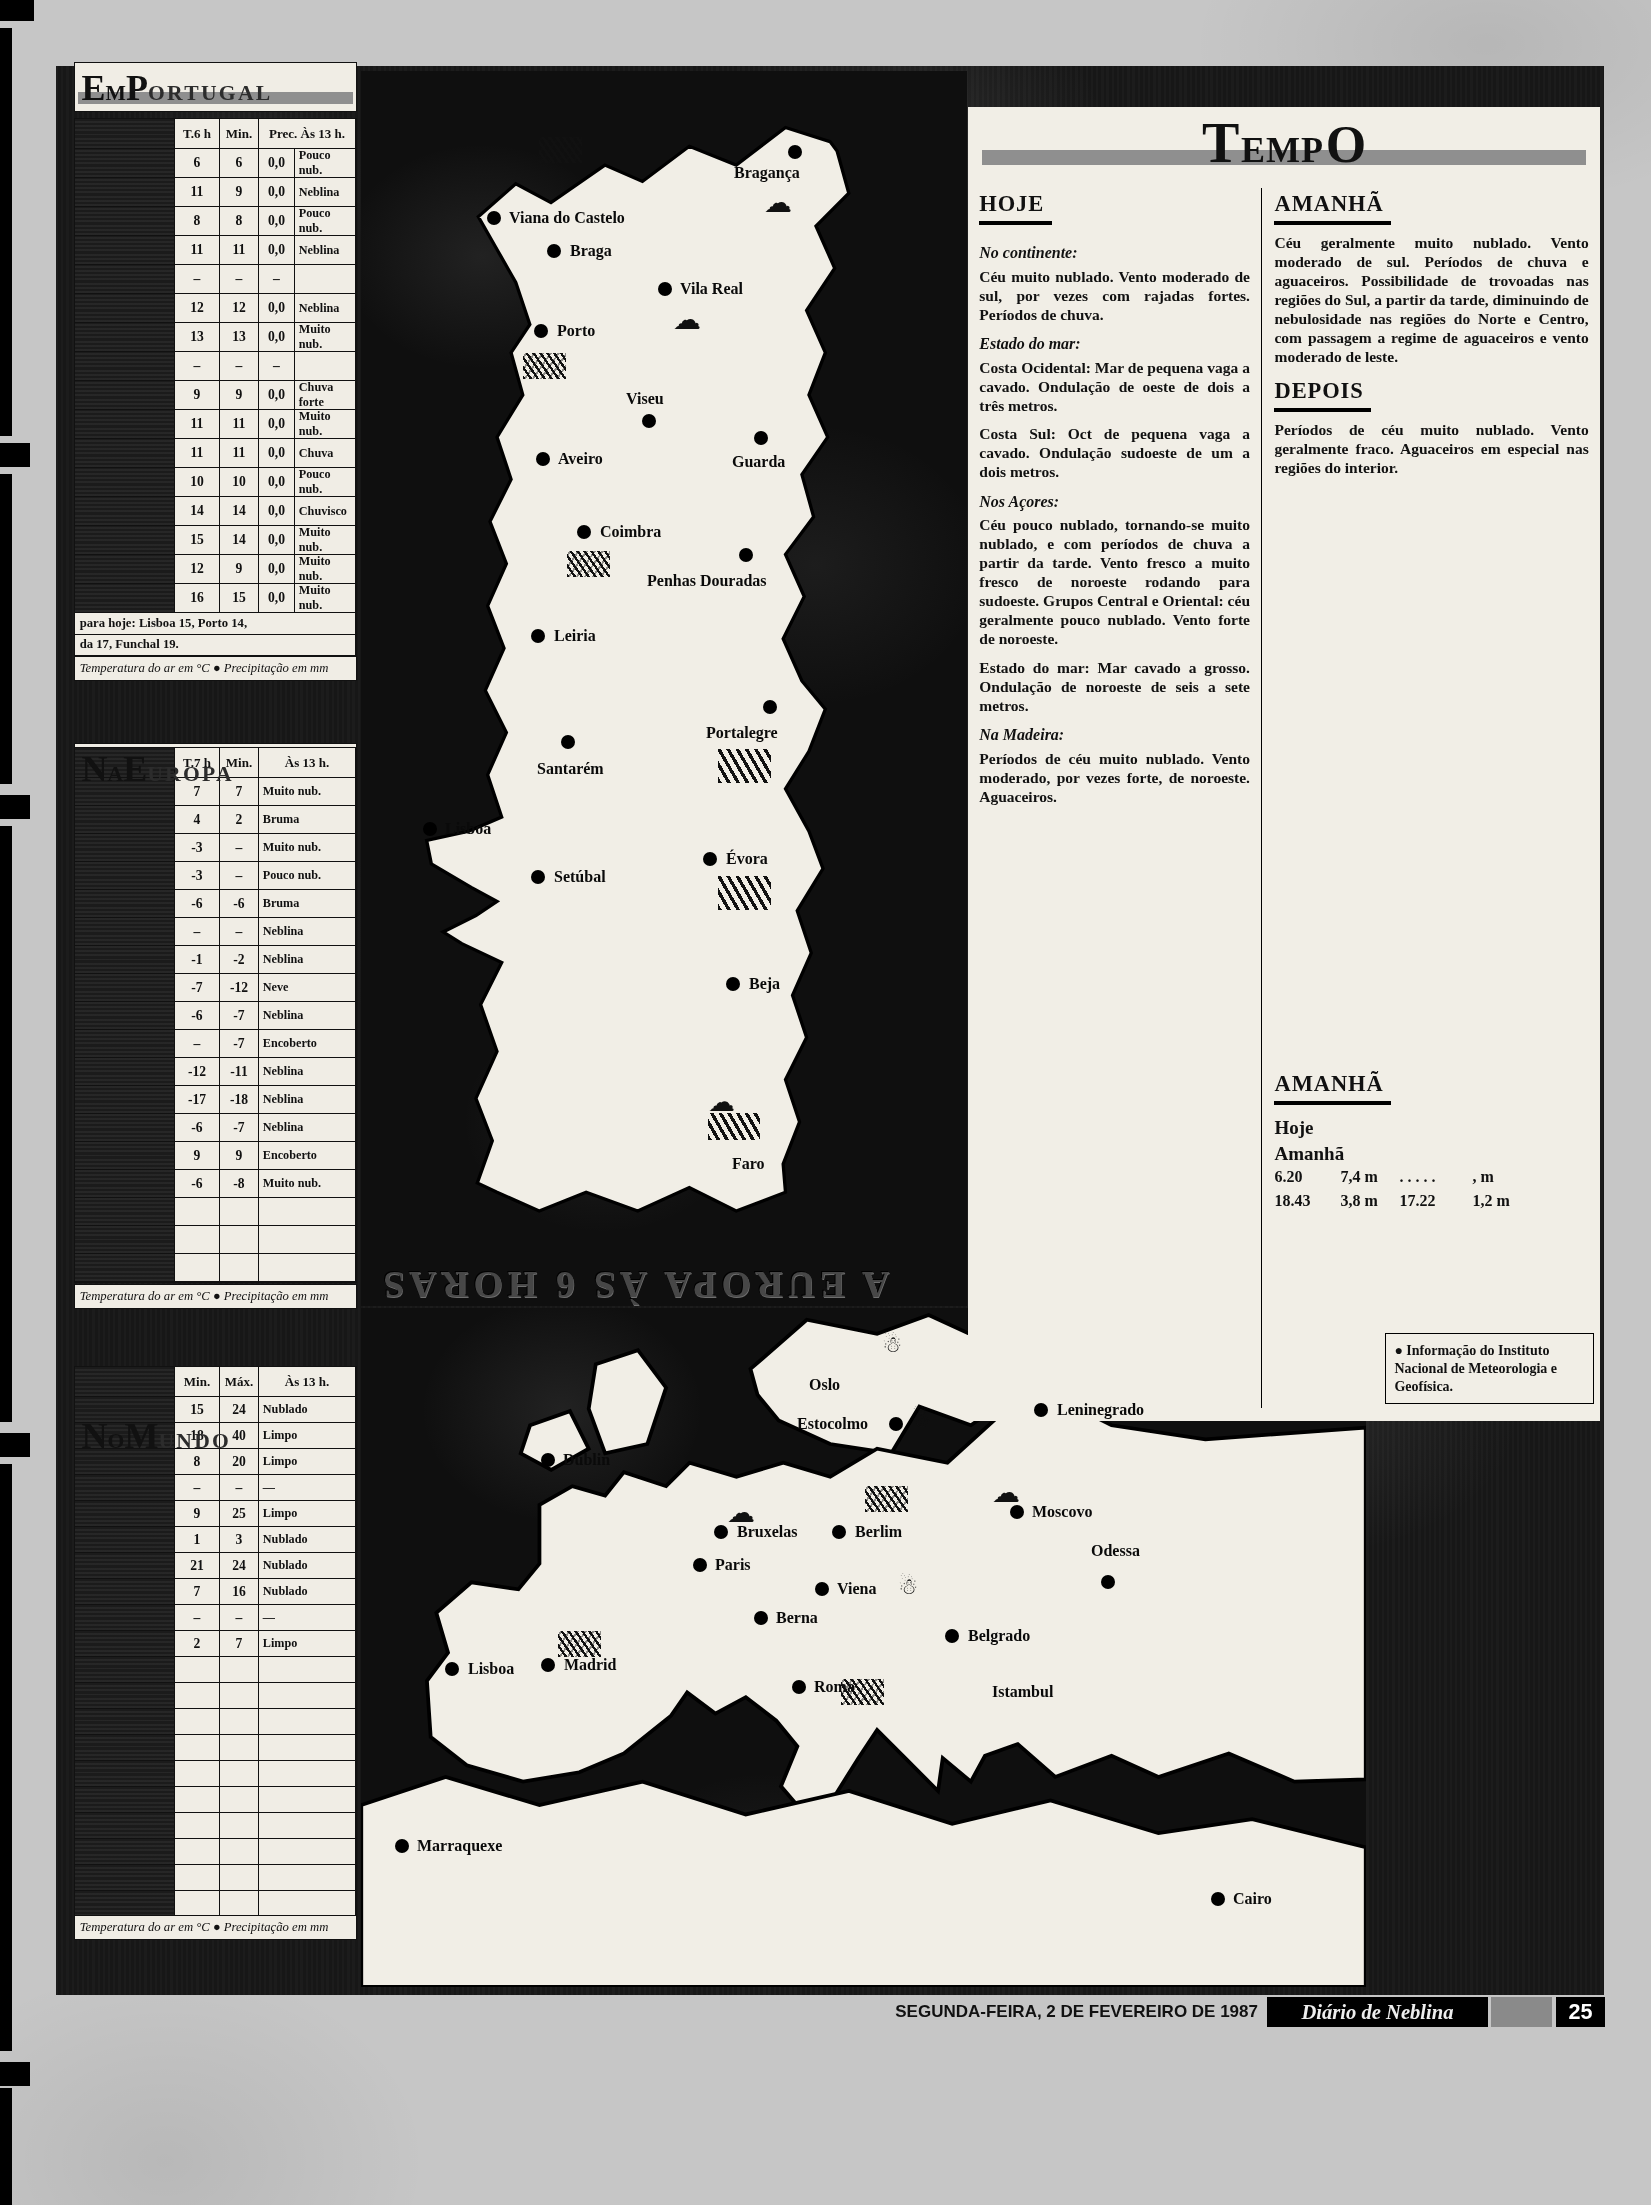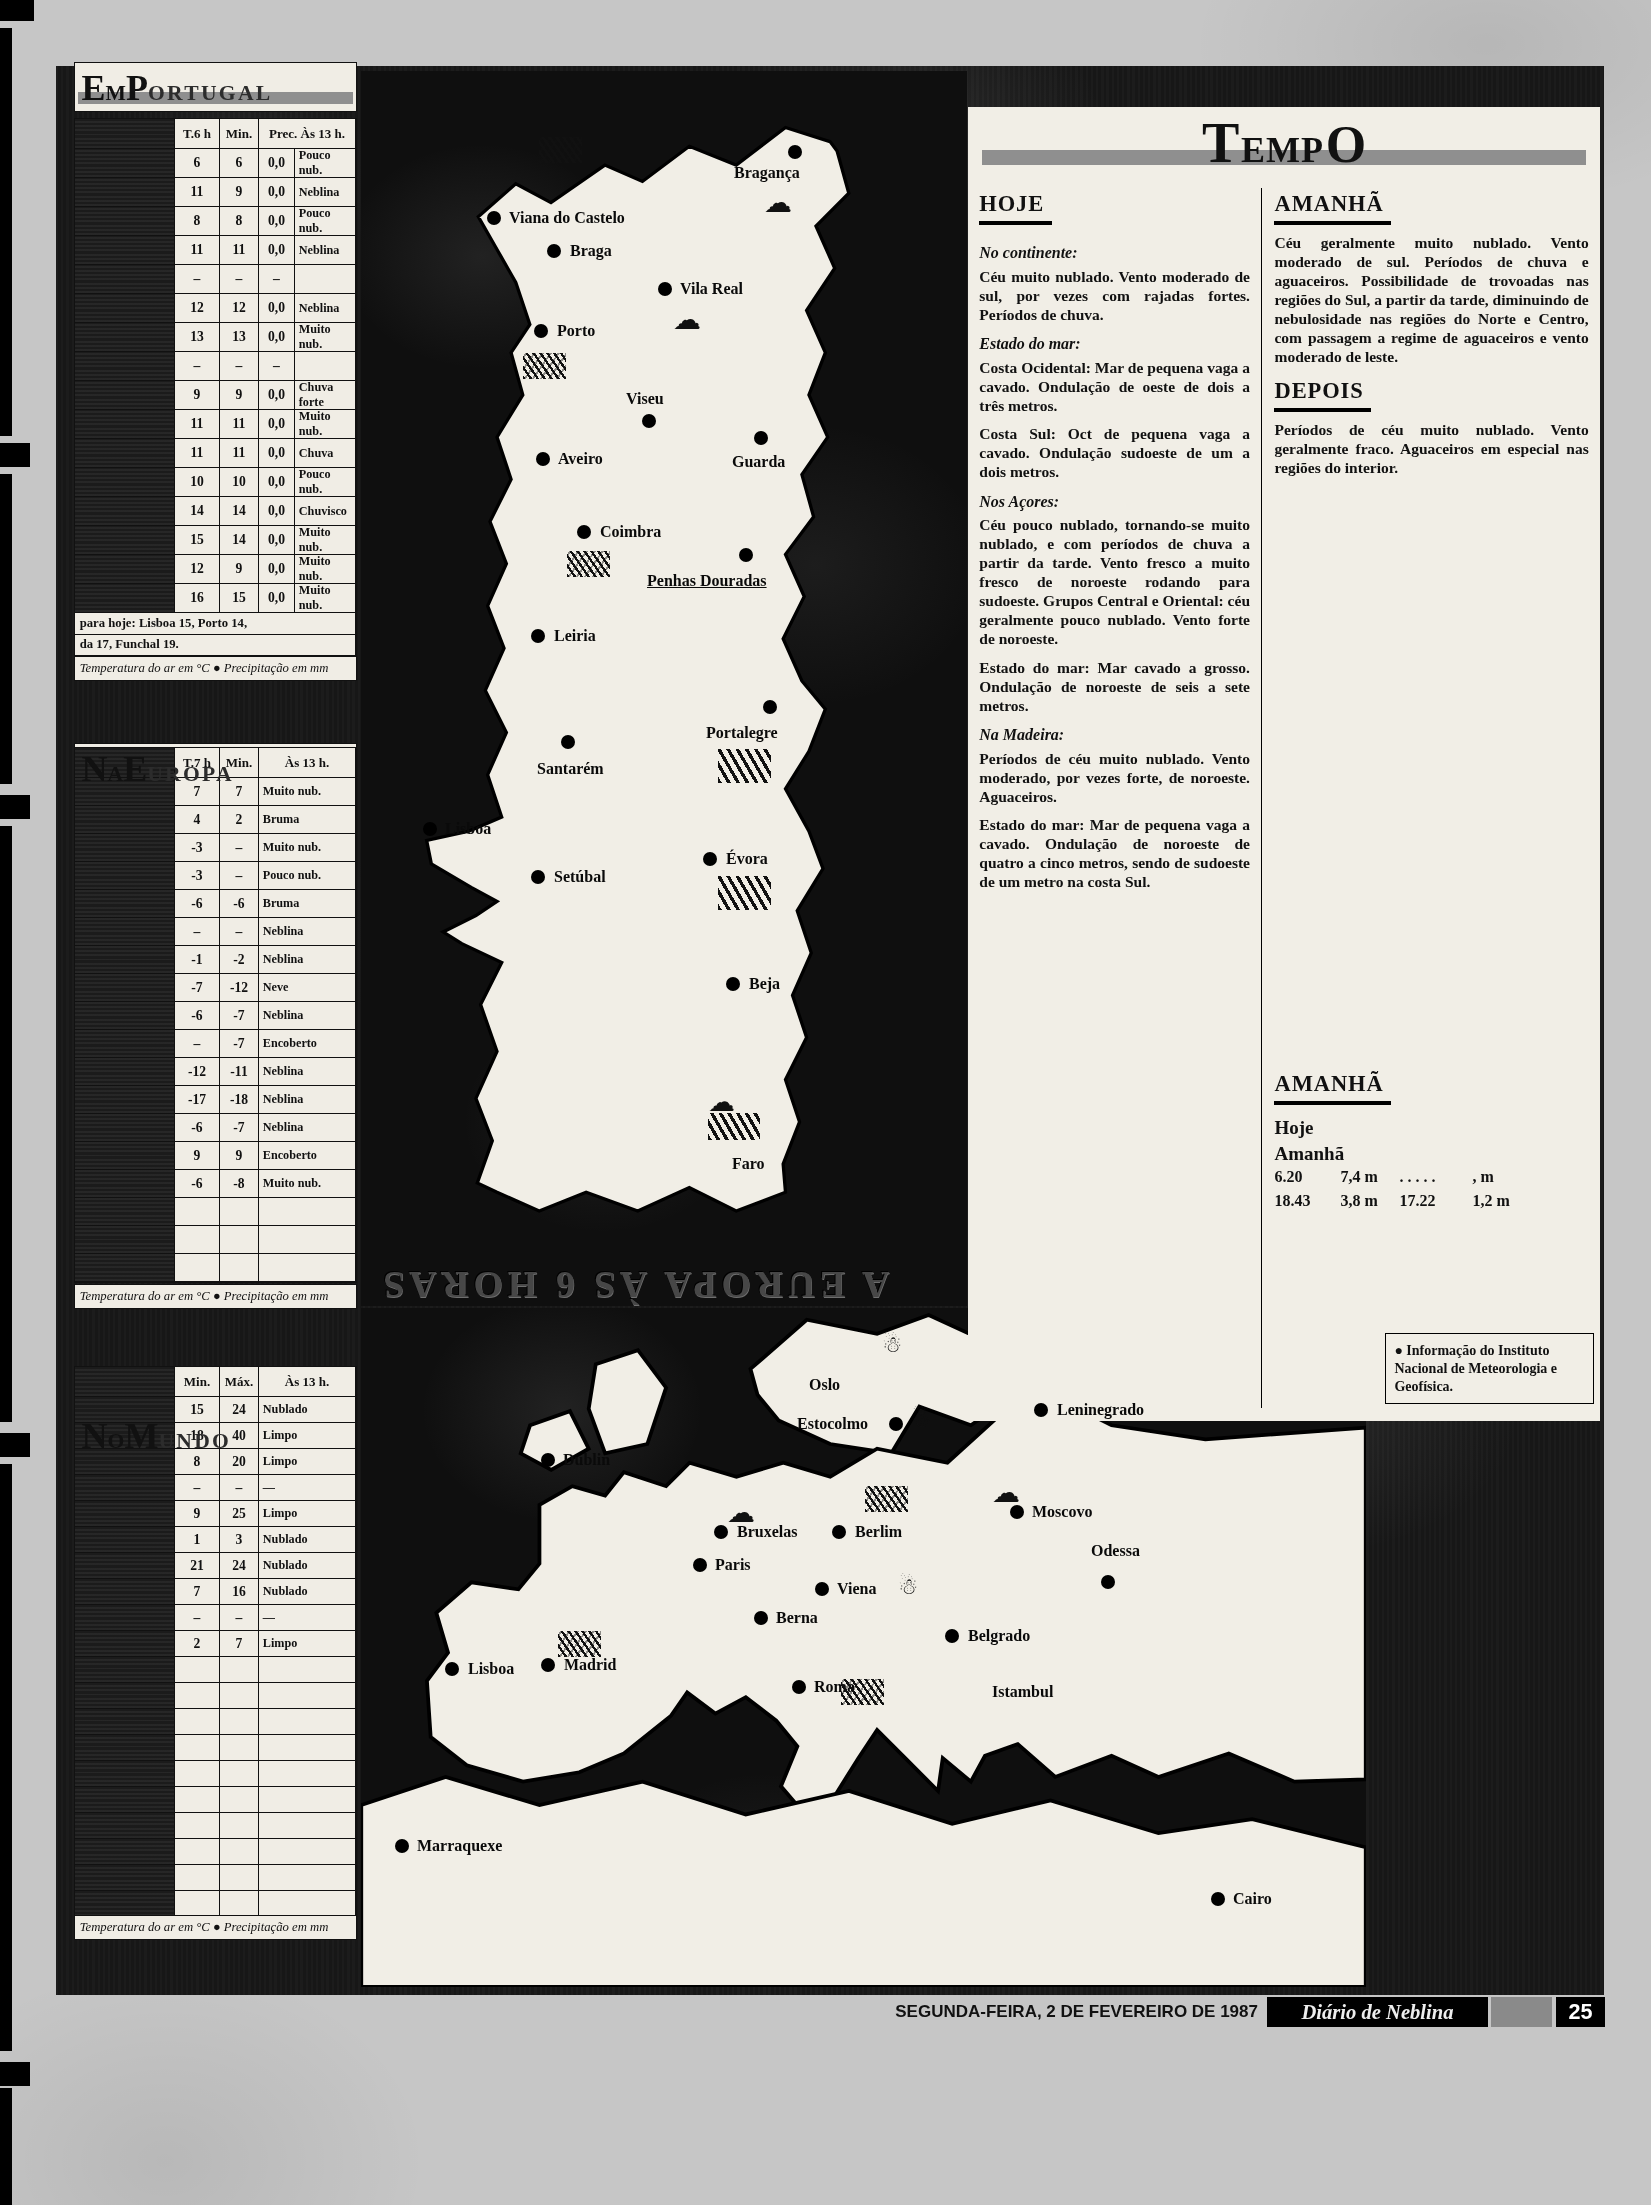--- a/index.html
+++ b/index.html
@@ -422,21 +422,21 @@
       <div class="dot" style="left: 288px; top: 350px;"></div>
       <div class="clabel" style="left: 265px; top: 328px;">Viseu</div>
       <div class="dot" style="left: 400px; top: 367px;"></div>
       <div class="clabel" style="left: 371px; top: 391px;">Guarda</div>
       <div class="dot" style="left: 182px; top: 388px;"></div>
       <div class="clabel" style="left: 197px; top: 388px;">Aveiro</div>
       <div class="dot" style="left: 223px; top: 461px;"></div>
       <div class="clabel" style="left: 239px; top: 461px;">Coimbra</div>
       <div class="wicon hatch" style="left: 206px; top: 480px;"></div>
       <div class="dot" style="left: 385px; top: 484px;"></div>
-      <div class="clabel" style="left: 286px; top: 510px; text-decoration: underline;">Penhas Douradas</div>
+      <div class="clabel" style="left: 286px; top: 510px;">Penhas Douradas</div>
       <div class="dot" style="left: 177px; top: 565px;"></div>
       <div class="clabel" style="left: 193px; top: 565px;">Leiria</div>
       <div class="dot" style="left: 207px; top: 671px;"></div>
       <div class="clabel" style="left: 176px; top: 698px;">Santarém</div>
       <div class="dot" style="left: 409px; top: 636px;"></div>
       <div class="clabel" style="left: 345px; top: 662px;">Portalegre</div>
       <div class="wicon rain" style="left: 357px; top: 678px;"></div>
       <div class="dot" style="left: 69px; top: 758px;"></div>
       <div class="clabel" style="left: 84px; top: 758px;">Lisboa</div>
       <div class="dot" style="left: 177px; top: 806px;"></div>
@@ -521,21 +521,20 @@
             <div class="tlabel">No continente:</div>
             <div class="tp">Céu muito nublado. Vento moderado de sul, por vezes com rajadas fortes. Períodos de chuva.</div>
             <div class="tlabel">Estado do mar:</div>
             <div class="tp">Costa Ocidental: Mar de pequena vaga a cavado. Ondulação de oeste de dois a três metros.</div>
             <div class="tp">Costa Sul: Oct de pequena vaga a cavado. Ondulação sudoeste de um a dois metros.</div>
             <div class="tlabel">Nos Açores:</div>
             <div class="tp">Céu pouco nublado, tornando-se muito nublado, e com períodos de chuva a partir da tarde. Vento fresco a muito fresco de noroeste rodando para sudoeste. Grupos Central e Oriental: céu geralmente pouco nublado. Vento forte de noroeste.</div>
             <div class="tp">Estado do mar: Mar cavado a grosso. Ondulação de noroeste de seis a sete metros.</div>
             <div class="tlabel">Na Madeira:</div>
             <div class="tp">Períodos de céu muito nublado. Vento moderado, por vezes forte, de noroeste. Aguaceiros.</div>
-            <div class="tp">Estado do mar: Mar de pequena vaga a cavado. Ondulação de noroeste de quatro a cinco metros, sendo de sudoeste de um metro na costa Sul.</div>
           </div>
       </div>
       <div class="tcol-right">
         <div class="thead">AMANHÃ</div>
         <div id="amanha-blocks">
             <div class="tp">Céu geralmente muito nublado. Vento moderado de sul. Períodos de chuva e aguaceiros. Possibilidade de trovoadas nas regiões do Sul, a partir da tarde, diminuindo de nebulosidade nas regiões do Norte e Centro, com passagem a regime de aguaceiros e vento moderado de leste.</div>
           </div>
         <div class="thead">DEPOIS</div>
         <div id="depois-blocks">
             <div class="tp">Períodos de céu muito nublado. Vento geralmente fraco. Aguaceiros em especial nas regiões do interior.</div>

